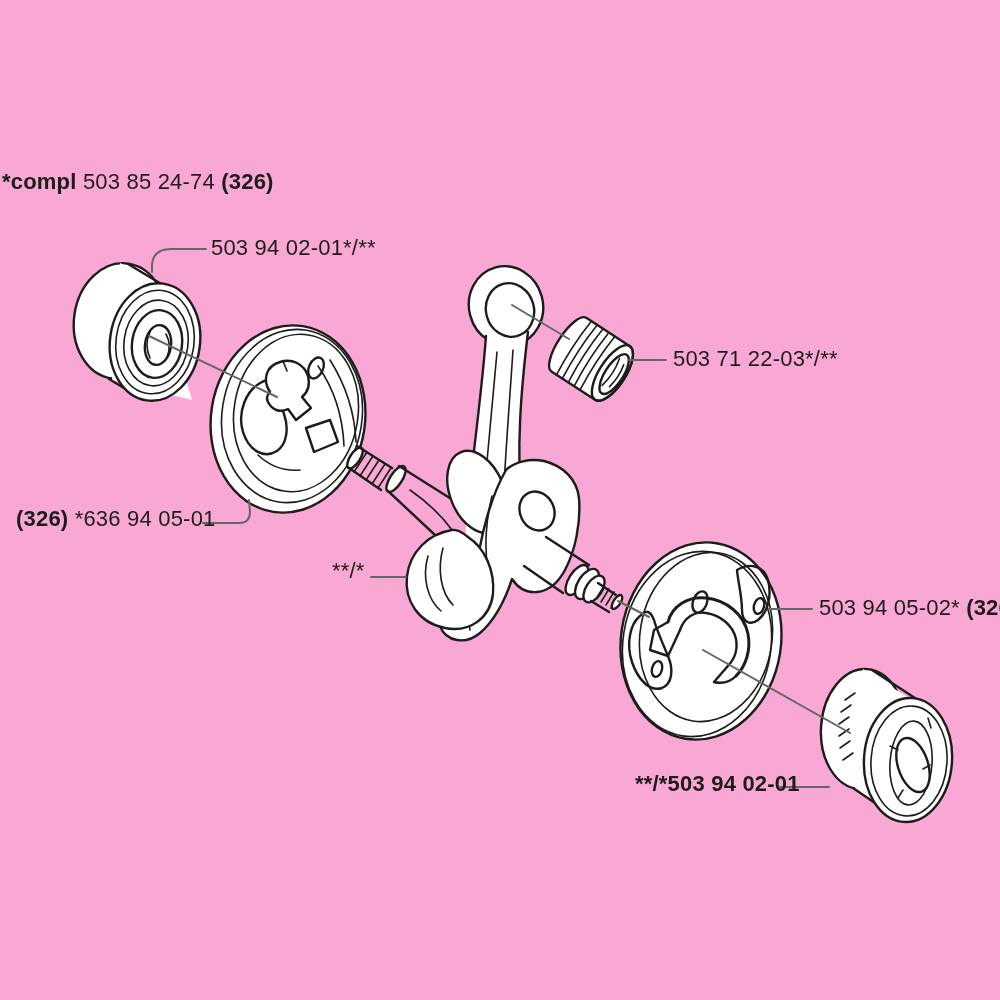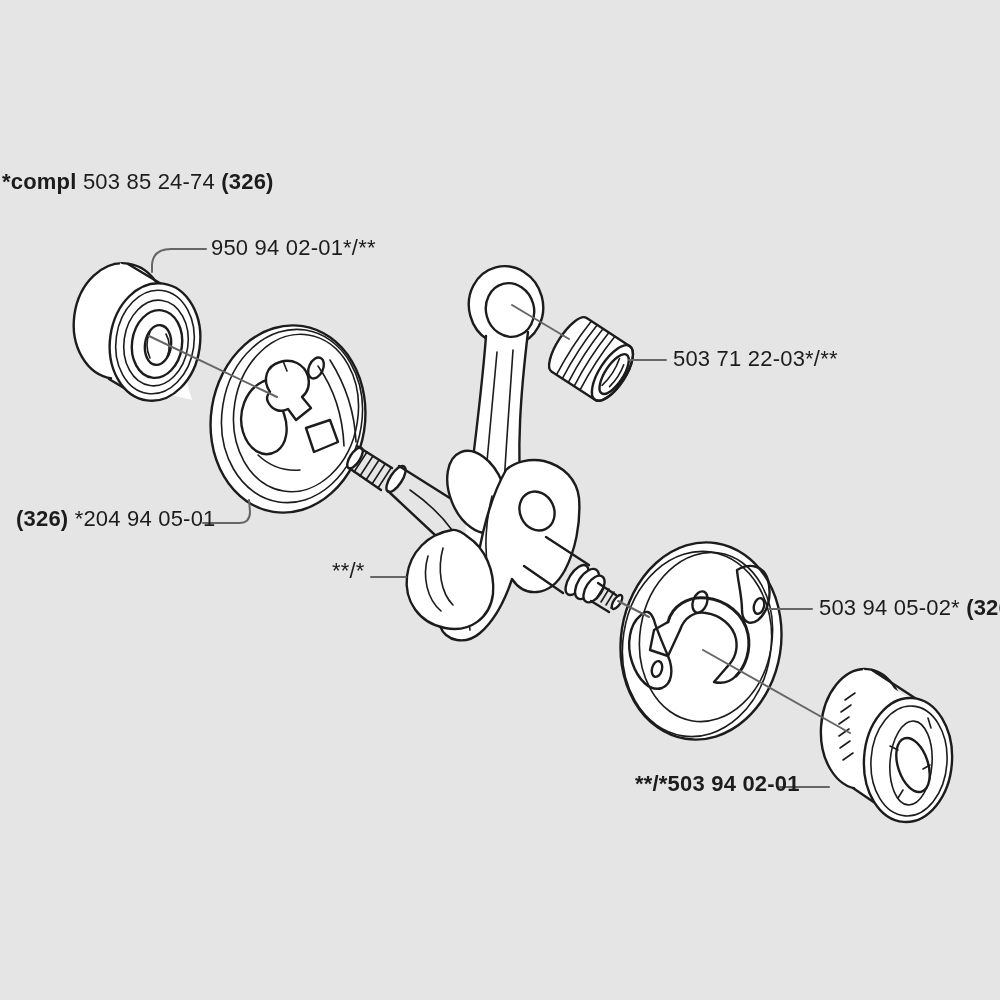--- a/index.html
+++ b/index.html
@@ -1,17 +1,17 @@
 <!DOCTYPE html>
 <html><head>
 <meta charset="utf-8">
 <style>
   html,body{margin:0;padding:0;background:#fff;}
   .stage{
-    position:relative;width:1000px;height:1000px;background:#e5e5e5;
+    position:relative;width:1000px;height:1000px;background:#f9a8d4;
     font-family:"Liberation Sans",sans-serif;overflow:hidden;
   }
   .stage svg{position:absolute;left:0;top:0;}
   
   svg .d{stroke:#1c1c1c;stroke-width:2.4;fill:none;stroke-linecap:round;stroke-linejoin:round;}
   svg .f{fill:#ffffff;}
   svg .nf{stroke:none;fill:#ffffff;}
   svg .thin{stroke-width:1.6;}
   svg .thick{stroke-width:3;}
   svg .leader{stroke:#666666;stroke-width:2;fill:none;stroke-linecap:round;}
@@ -191,25 +191,25 @@
     <path class="leader" d="M371,577 L406,577"></path>
     <path class="leader" d="M769,609 L812,609"></path>
     <path class="leader" d="M618,601 L649,617"></path>
     <path class="leader" d="M703,650 L850,733"></path>
     <path class="leader" d="M780,787 L829,787"></path>
   </svg>
 
   <div class="lbl" id="lab-h1"><span class="b">*compl</span> <span>503 85 24-74</span> <span class="b">(326)</span></div>
 
 
-  <div class="lbl" id="lab-bt"><span>950 94 02-01*/**</span></div>
+  <div class="lbl" id="lab-bt"><span>503 94 02-01*/**</span></div>
 
   <div class="lbl" id="lab-nb"><span>503 71 22-03*/**</span></div>
 
-  <div class="lbl" id="lab-fl"><span class="b">(326)</span> <span>*204 94 05-01</span></div>
+  <div class="lbl" id="lab-fl"><span class="b">(326)</span> <span>*636 94 05-01</span></div>
 
   <div class="lbl" id="lab-ck"><span>**/*</span></div>
 
   <div class="lbl" id="lab-fr"><span>503 94 05-02*</span> <span class="b">(326)</span></div>
 
   <div class="lbl" id="lab-bb"><span>**/*503 94 02-01</span></div>
 
 </div>
 
 </body></html>

